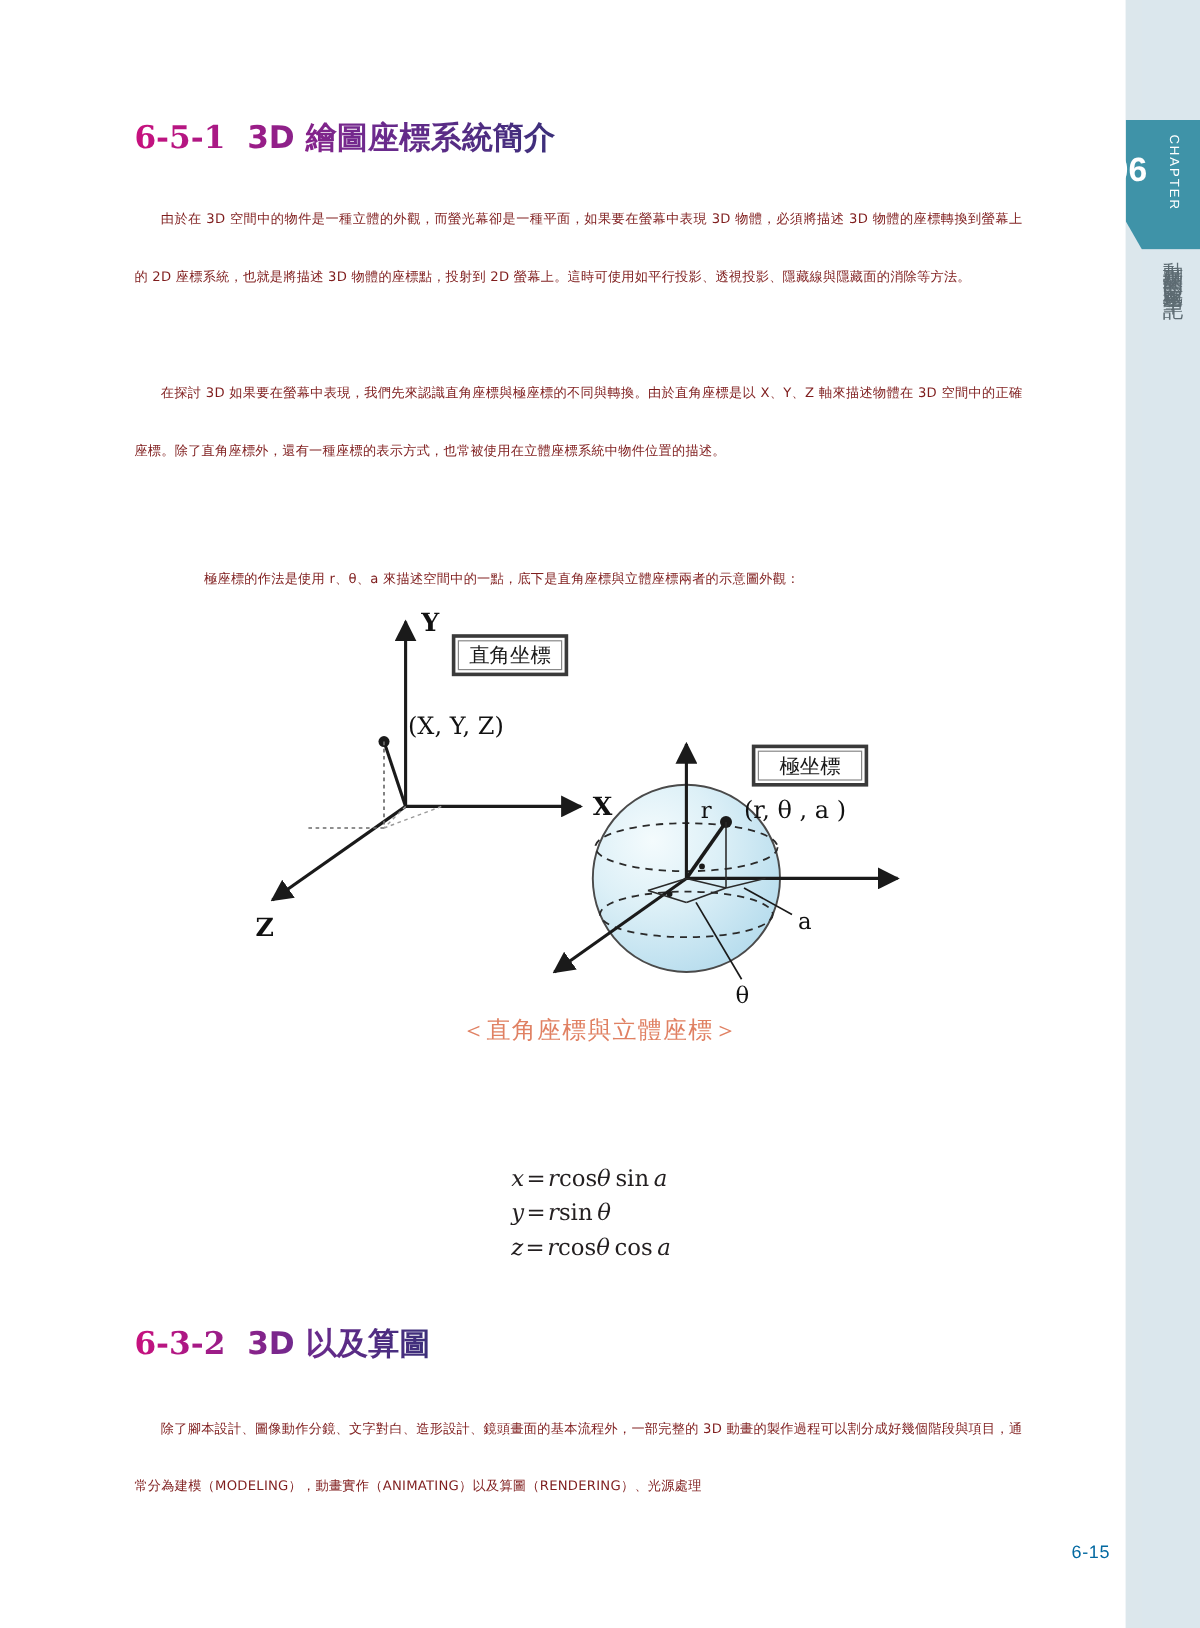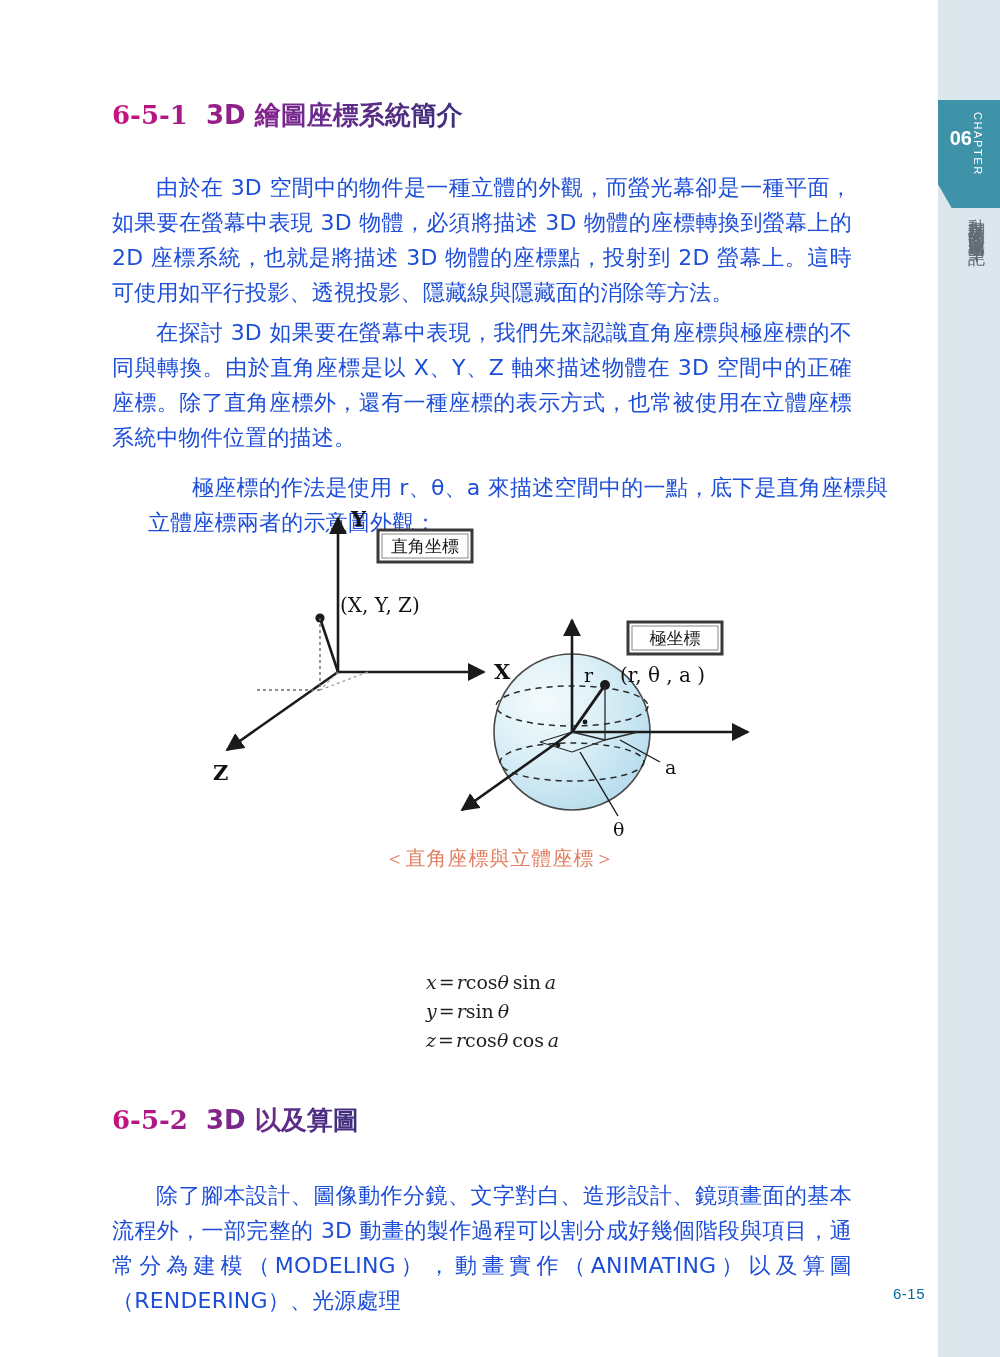--- a/index.html
+++ b/index.html
@@ -41,23 +41,23 @@
     right: 0;
     width: 62px;
     height: 108px;
     background: #3f93a8;
     -webkit-clip-path: polygon(0 0, 100% 0, 100% 100%, 22% 100%, 0 78%);
     clip-path: polygon(0 0, 100% 0, 100% 100%, 22% 100%, 0 78%);
   }
   .chapter-num {
     position: absolute;
     top: 128px;
-    right: 28px;
+    right: 44px;
     font-family: "Liberation Sans", sans-serif;
-    font-size: 20px;
+    font-size: 28px;
     font-weight: 700;
     color: #ffffff;
     letter-spacing: 0px;
     line-height: 1;
     margin-left: 45px;
   }
   .chapter-word {
     position: absolute;
     top: 112px;
     right: 17px;
@@ -109,23 +109,23 @@
   }
   #h-651 { top: 101px; }
   #h-652 { top: 1106px; }
 
   
   .para {
     position: absolute;
     left: 112px;
     width: 740px;
     font-family: "DejaVu Sans", "Liberation Sans", sans-serif;
-    font-size: 22px;
-    line-height: 35px;
-    color: #1d4ed8;
+    font-size: 11px;
+    line-height: 48px;
+    color: #7f1d1d;
     text-align: justify;
     text-justify: inter-ideograph;
     text-indent: 2em;
     letter-spacing: 0.2px;
   }
   #p1 { top: 148px; }
   #p2 { top: 293px; }
   #p3 { top: 448px; margin-left: 36px; }
   #p4 { top: 898px; }
   #p5 { top: 1156px; }
@@ -293,20 +293,20 @@
     </div>
     <div class="eq">
       <i>y</i><span class="op">=</span><i>r</i><span class="fn">sin</span> <i>θ</i>
     </div>
     <div class="eq">
       <i>z</i><span class="op">=</span><i>r</i><span class="fn">cos</span><i>θ</i> <span class="fn">cos</span> <i>a</i>
     </div>
   </div>
 
   <div class="h2" id="h-652">
-    <span class="num">6-5-2</span>&nbsp;&nbsp;<span class="ttl">3D 以及算圖</span>
+    <span class="num">6-3-2</span>&nbsp;&nbsp;<span class="ttl">3D 以及算圖</span>
   </div>
 
   <p class="para" id="p5">除了腳本設計、圖像動作分鏡、文字對白、造形設計、鏡頭畫面的基本流程外，一部完整的 3D 動畫的製作過程可以割分成好幾個階段與項目，通常分為建模（MODELING），動畫實作（ANIMATING）以及算圖（RENDERING）、光源處理</p>
 
   <div class="folio">6-15</div>
 
 </div>
 
 </body></html>

